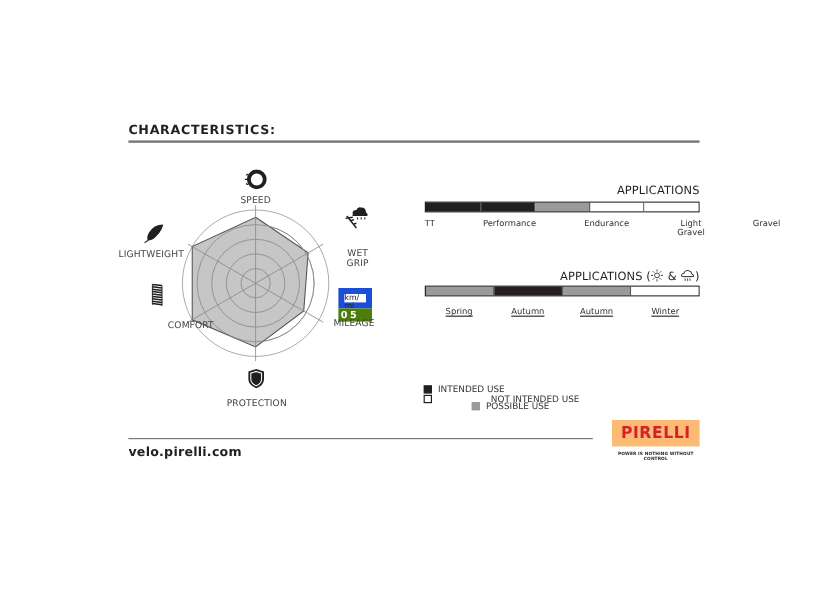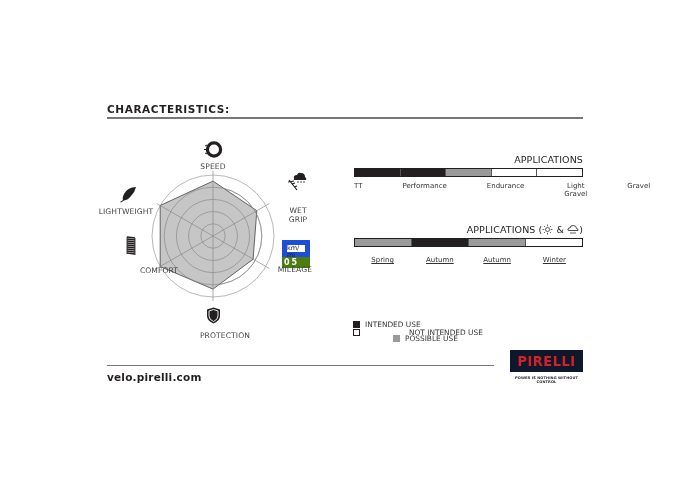--- a/index.html
+++ b/index.html
@@ -11,21 +11,21 @@
   .site { left:107px; top:371px; font-size:10.5px; font-weight:bold; letter-spacing:0.2px; }
   .radar-label { font-size:7.6px; color:#444; text-align:center; line-height:9px; letter-spacing:0.1px; }
   .bar-title { font-size:9.5px; color:#231f20; text-align:right; letter-spacing:0.1px; }
   .bar { position:absolute; height:9px; border:1px solid #231f20; display:flex; box-sizing:border-box; }
   .seg { flex:1; height:100%; box-sizing:border-box; border-right:1px solid #555; }
   .seg:last-child { border-right:none; }
   .labels { position:absolute; display:flex; font-size:7px; color:#333; }
   .labels span { flex:1; text-align:center; }
   .legend-item { position:absolute; left:353px; font-size:7.4px; color:#333; display:flex; align-items:center; }
   .swatch { width:7px; height:7px; margin-right:5px; box-sizing:border-box; }
-  .logo { left:510px; top:350px; width:73px; height:22px; background:#0f172a; display:flex; align-items:center; justify-content:center; }
+  .logo { left:510px; top:350px; width:73px; height:22px; background:#fdba74; display:flex; align-items:center; justify-content:center; }
   .logo-text { color:#d3222a; font-weight:bold; font-size:13px; letter-spacing:0.5px; font-family:"DejaVu Sans", sans-serif; transform:scaleY(1.05); }
   .tagline { left:508px; top:376px; width:77px; font-size:3.6px; font-weight:bold; letter-spacing:0.1px; text-align:center; color:#231f20; }
 </style>
 </head>
 <body>
 
 <div class="abs section-title">CHARACTERISTICS:</div>
 <div class="abs top-rule"></div>
 
 <svg class="abs" style="left:140px;top:163px;" width="146" height="146" id="radar-svg">
@@ -72,21 +72,21 @@
   <div style="background:#4d7c0f;color:#fff;font-size:8px;line-height:11px;height:11px;font-weight:bold;padding-left:2px;letter-spacing:2px;">05</div>
 </div>
 <div class="abs radar-label" style="left:274px;top:265px;width:42px;">MILEAGE</div>
 
 <div class="abs" style="left:206px;top:307px;width:15px;height:17px;">
   <svg width="15" height="17" viewBox="0 0 15 17">
     <path d="M7.5 0.5 L14 2.5 L14 9 Q14 14 7.5 16.5 Q1 14 1 9 L1 2.5 Z" fill="#231f20"></path>
     <path d="M7.5 2.5 L12 4 L12 9 Q12 12.5 7.5 14.5 Q3 12.5 3 9 L3 4 Z" fill="none" stroke="#fff" stroke-width="0.9"></path>
   </svg>
 </div>
-<div class="abs radar-label" style="left:178px;top:331px;width:72px;text-align:right;">PROTECTION</div>
+<div class="abs radar-label" style="left:178px;top:331px;width:72px;">PROTECTION</div>
 
 <div class="abs" style="left:125px;top:235px;width:12px;height:22px;">
   <svg width="12" height="22" viewBox="0 0 12 22">
     <path d="M2 2 L10 3 M2 4 L10 5 M2 6 L10 7 M2 8 L10 9 M2 10 L10 11 M2 12 L10 13 M2 14 L10 15 M2 16 L10 17 M2 18 L10 19" stroke="#231f20" stroke-width="1.3"></path>
     <path d="M2 2 L2 19 M10 3 L10 20" stroke="#231f20" stroke-width="0.8"></path>
   </svg>
 </div>
 <div class="abs radar-label" style="left:104px;top:266px;width:54px;margin-left:28px;">COMFORT</div>
 
 <div class="abs" style="left:119px;top:186px;width:18px;height:17px;">

